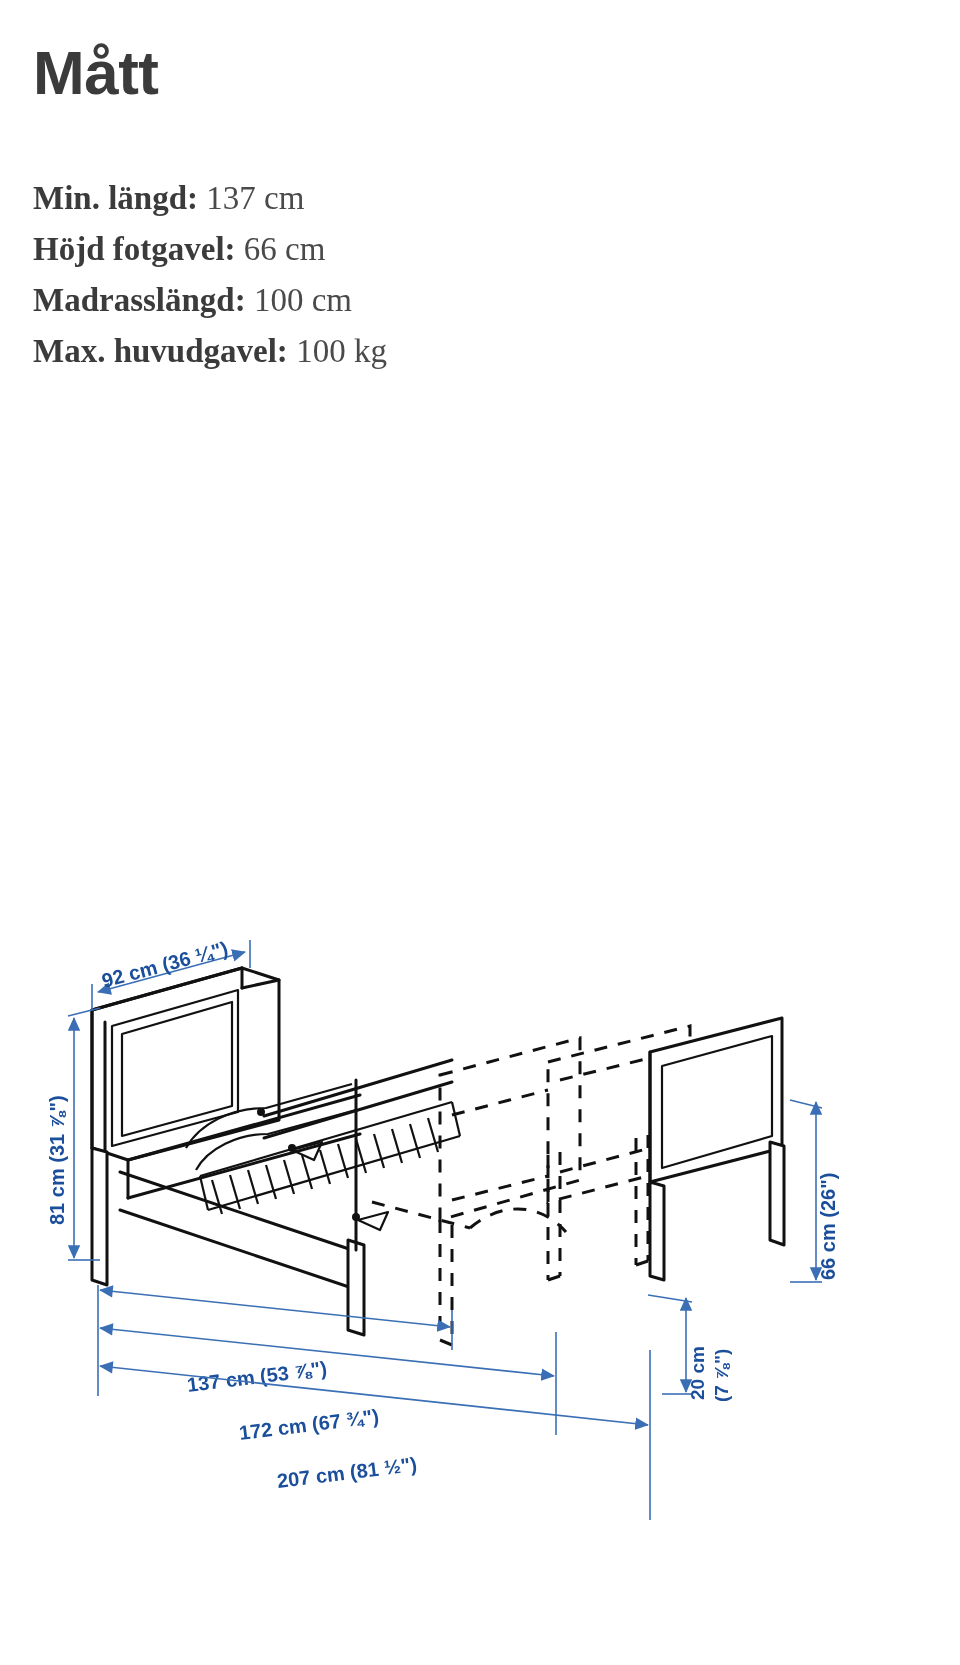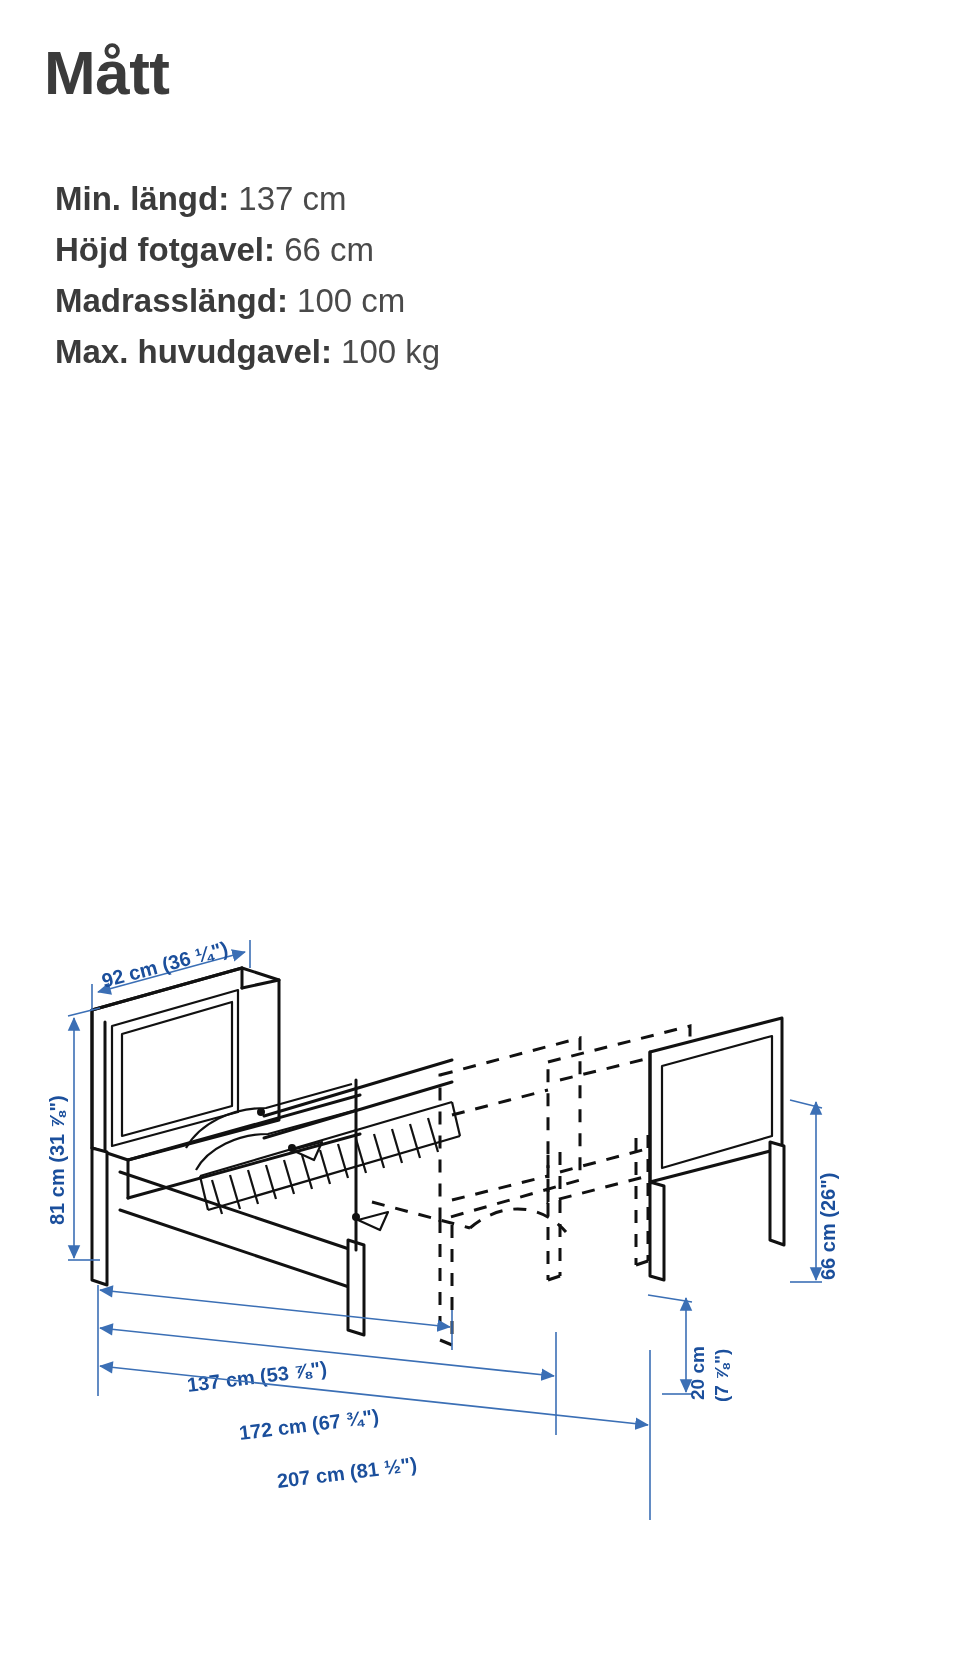--- a/index.html
+++ b/index.html
@@ -19,38 +19,39 @@
   .page {
     position: relative;
     width: 960px;
     height: 1665px;
     background: #ffffff;
   }
 
   
   .specs-section {
     position: absolute;
-    left: 44px;
+    left: 33px;
     top: 40px;
     width: 890px;
   }
 
   .specs-title {
     font-size: 62px;
     font-weight: 700;
     color: #3b3b3b;
     letter-spacing: -0.5px;
     line-height: 1.05;
     margin: 0 0 68px 0;
   }
 
   .specs-list {
     list-style: none;
-    margin: 11px;
+    margin: 0;
     padding: 0;
+    font-family: Liberation Serif, serif;
   }
 
   .specs-list li {
     font-size: 33px;
     line-height: 51px;
     color: #3b3b3b;
     white-space: nowrap;
   }
 
   .spec-label {

